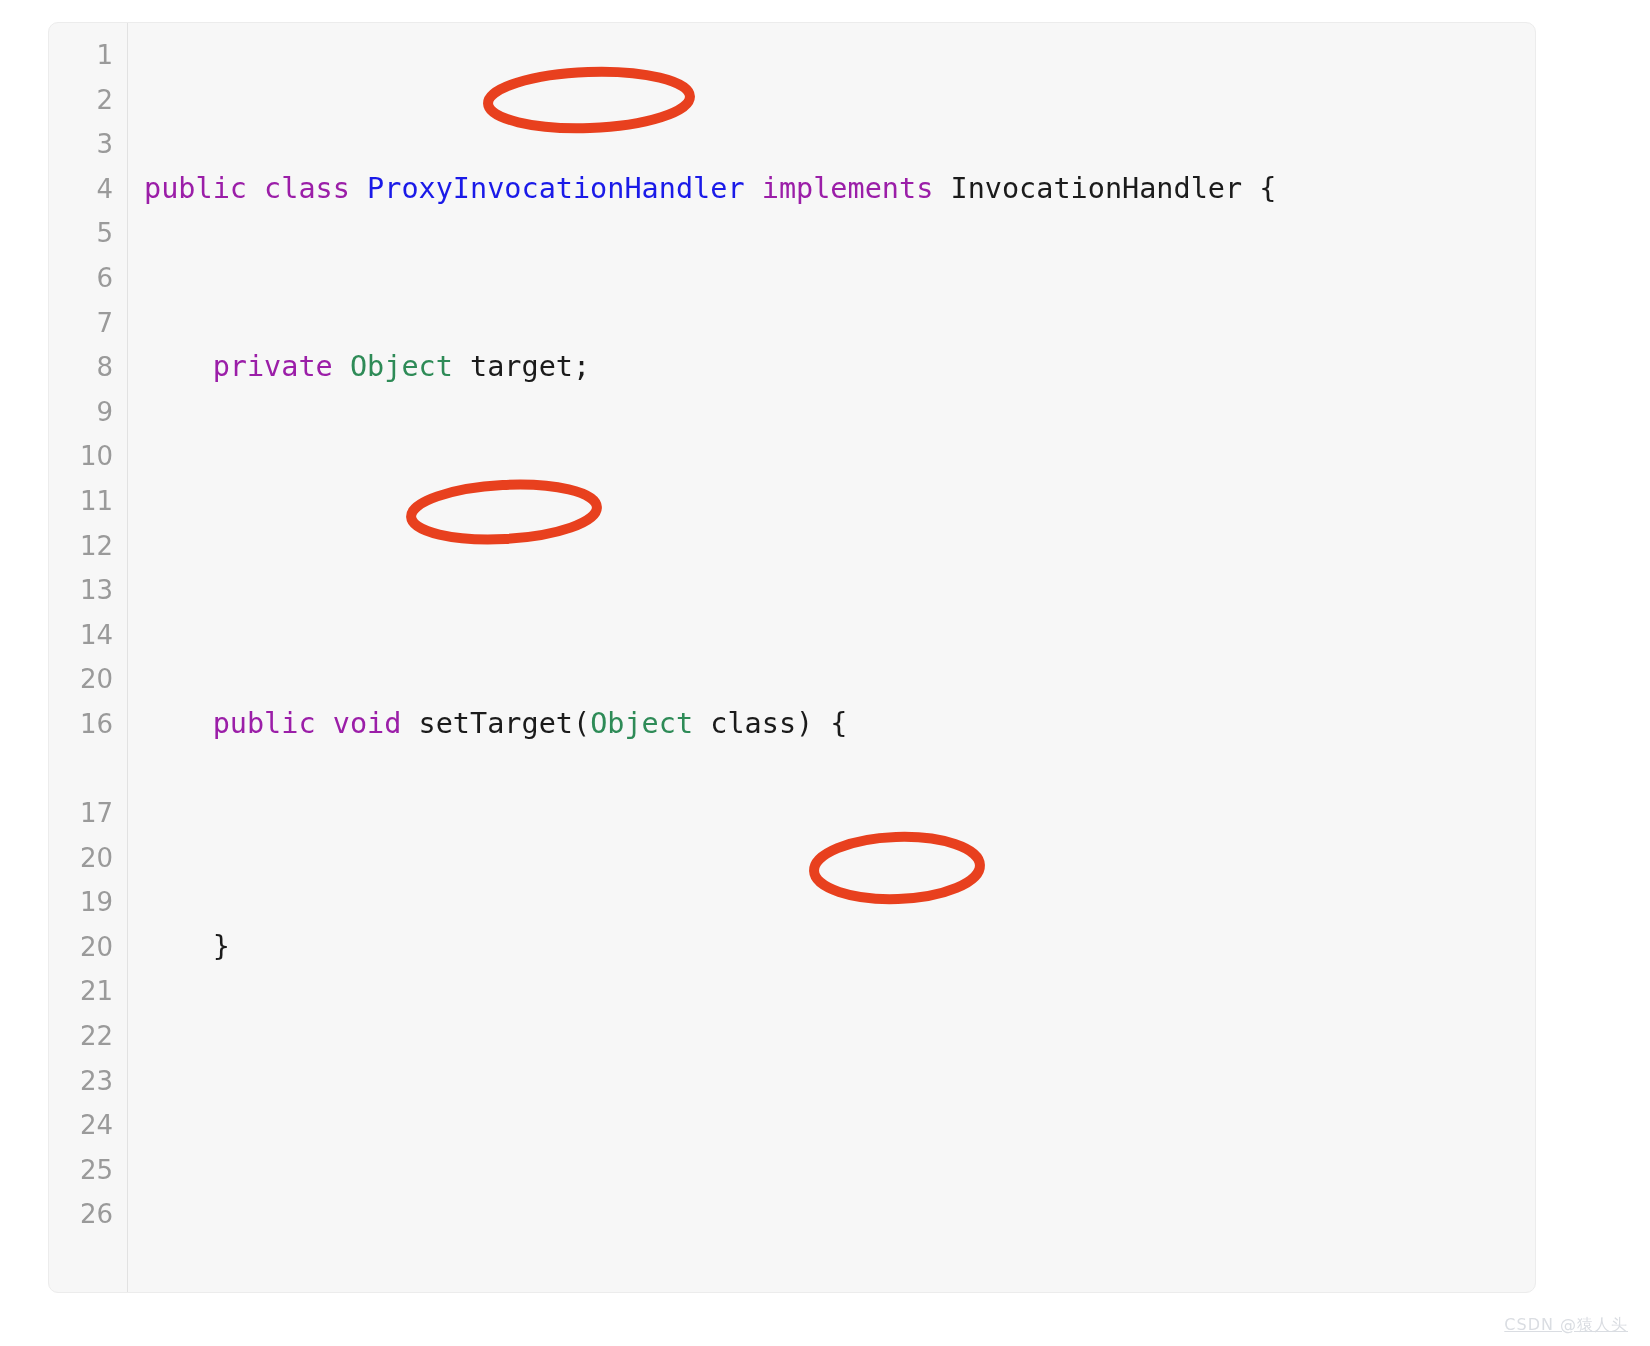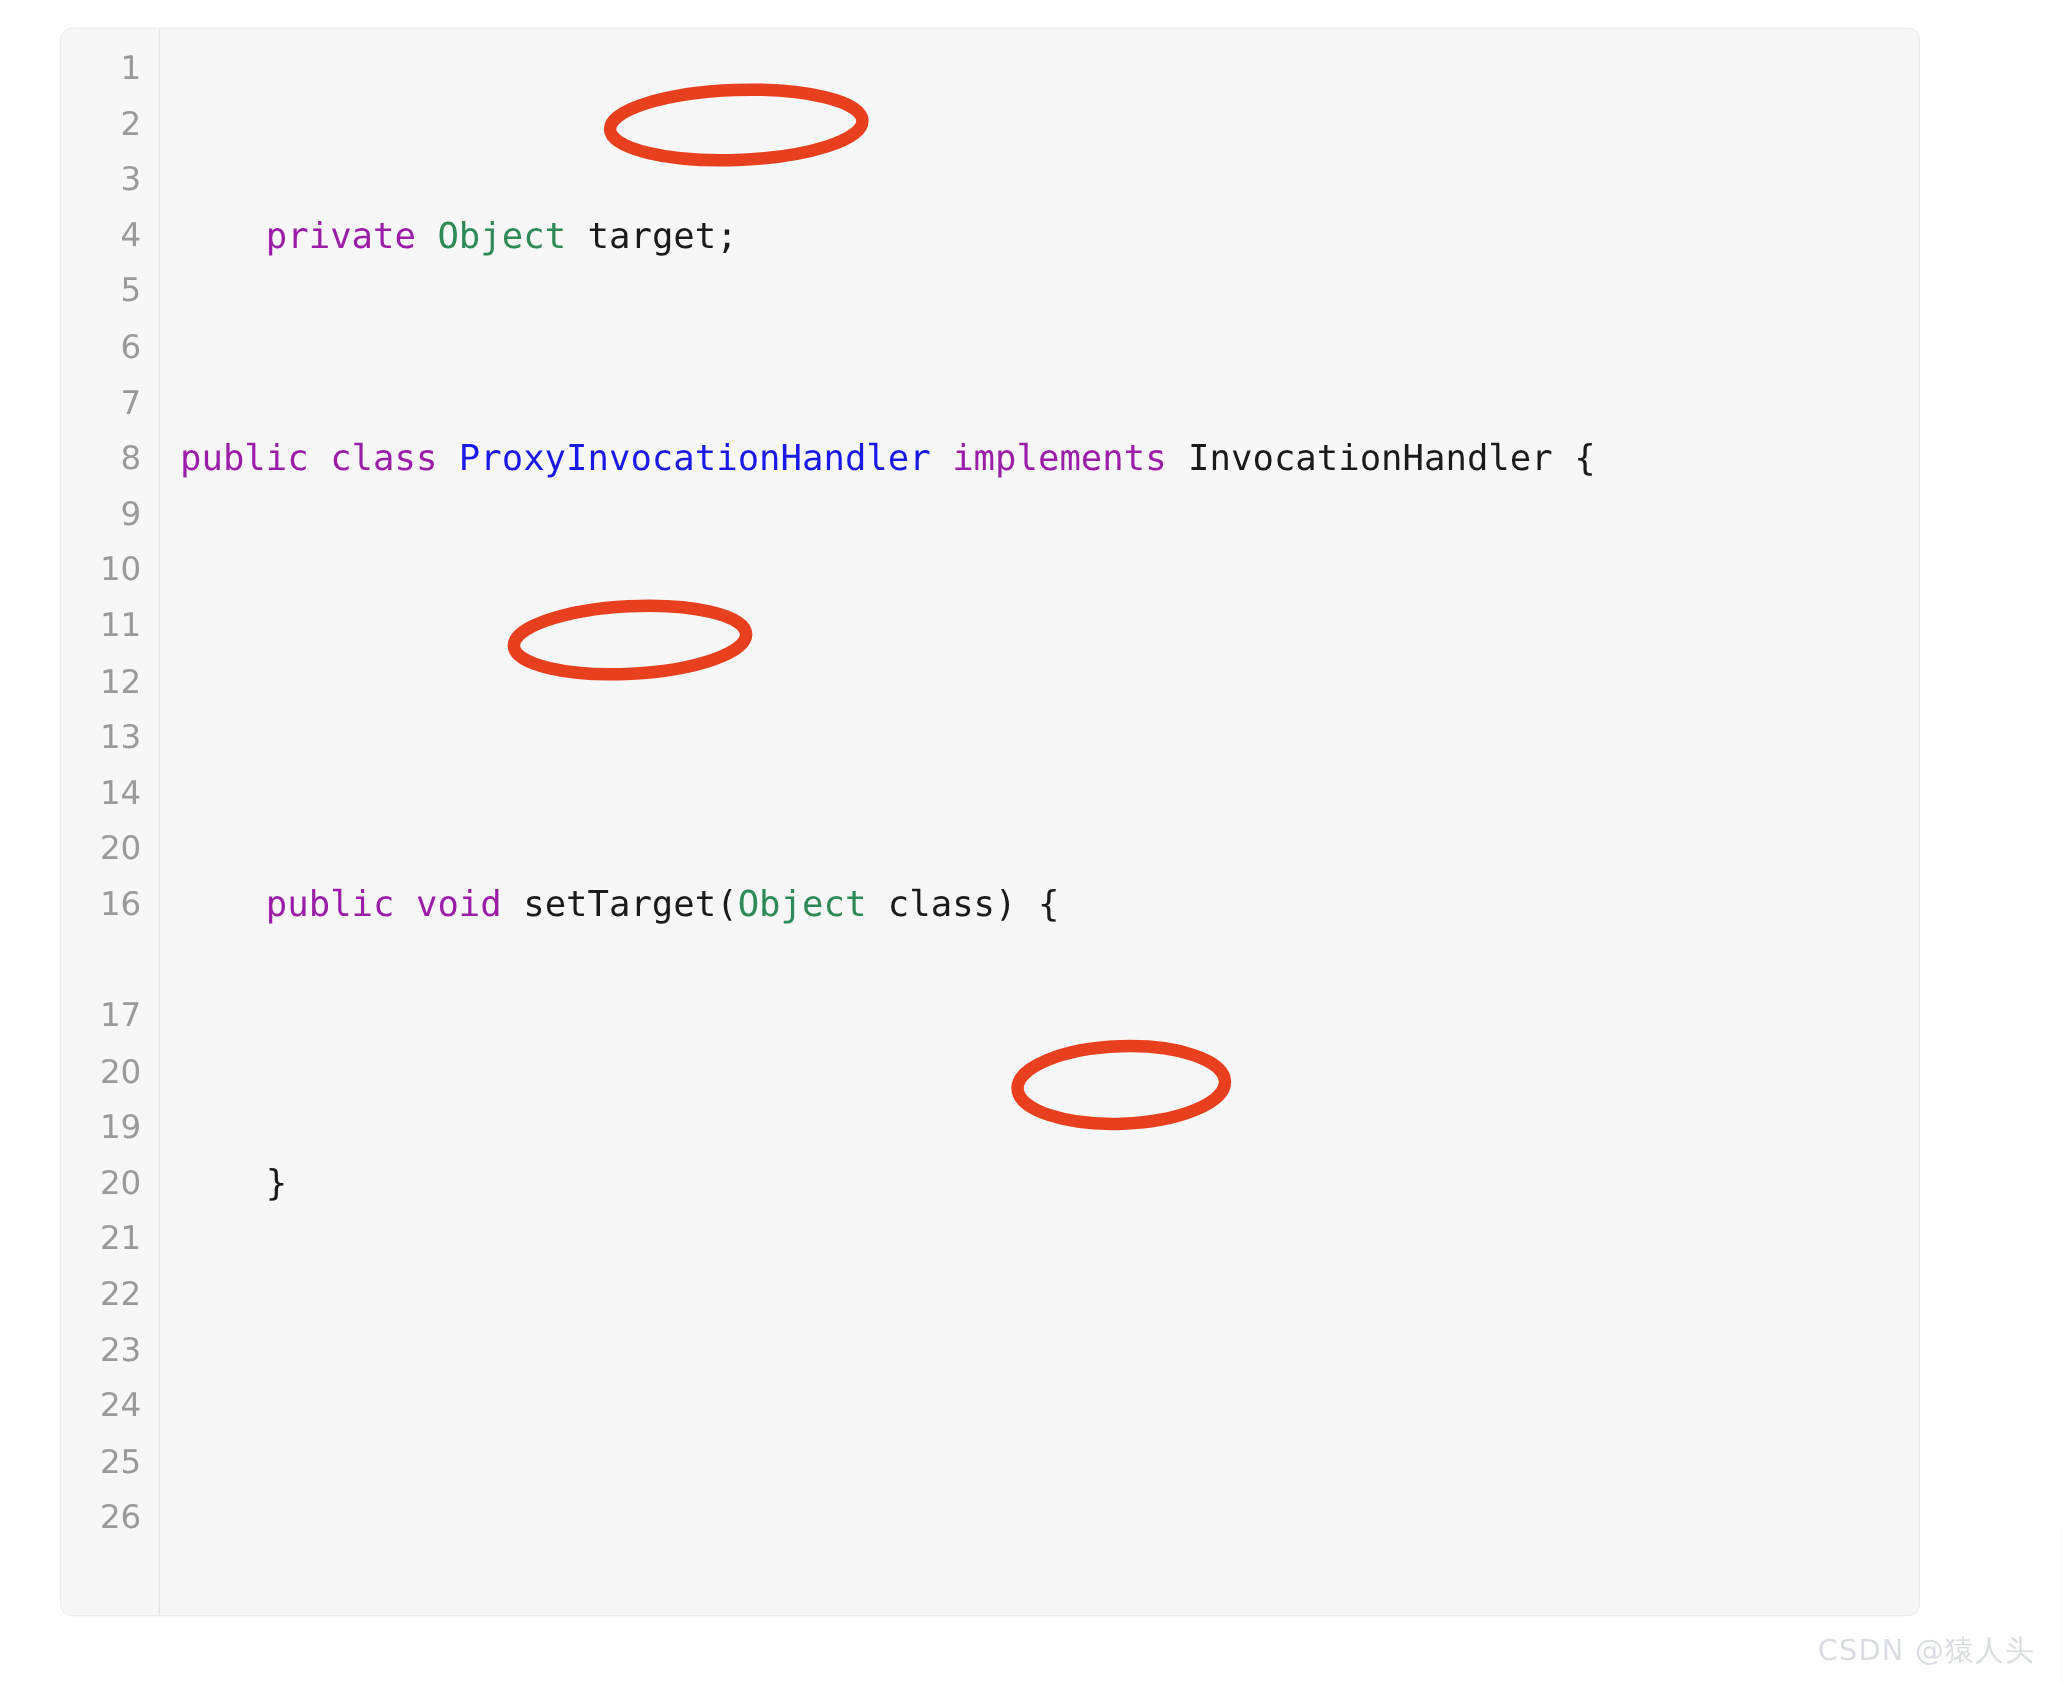--- a/index.html
+++ b/index.html
@@ -89,23 +89,24 @@
     pointer-events: none;
   }
 
   
   #watermark {
     position: absolute;
     right: 22px;
     bottom: 10px;
     color: #dadde2;
     font-family: "DejaVu Sans", "Liberation Sans", sans-serif;
-    font-size: 23px;
+    font-size: 16px;
     letter-spacing: 1px;
     white-space: nowrap;
+    text-decoration: underline;
   }
 </style>
 </head>
 <body>
 
 <div id="code-card">
   <div id="code-inner">
 
     <div id="gutter">
       <span class="ln">1</span>
@@ -134,23 +135,23 @@
       <span class="ln">23</span>
       <span class="ln">24</span>
       <span class="ln">25</span>
       <span class="ln">26</span>
     </div>
 
     <div id="gutter-sep"></div>
 
     <div id="code-lines">
 
+      <span class="line"><span class="kw">public class </span><span class="cls">ProxyInvocationHandler</span><span class="kw"> implements </span><span class="pl">InvocationHandler {</span></span>
+
       <span class="line"><span class="pl">    </span><span class="kw">private </span><span class="typ">Object</span><span class="pl"> target;</span></span>
-
-      <span class="line"><span class="kw">public class </span><span class="cls">ProxyInvocationHandler</span><span class="kw"> implements </span><span class="pl">InvocationHandler {</span></span>
 
       <span class="line">&nbsp;</span>
 
       <span class="line"><span class="pl">    </span><span class="kw">public void </span><span class="pl">setTarget(</span><span class="typ">Object</span><span class="pl"> class) {</span></span>
 
 
       <span class="line"><span class="pl">    </span><span class="pl">}</span></span>
 
       <span class="line">&nbsp;</span>
 

